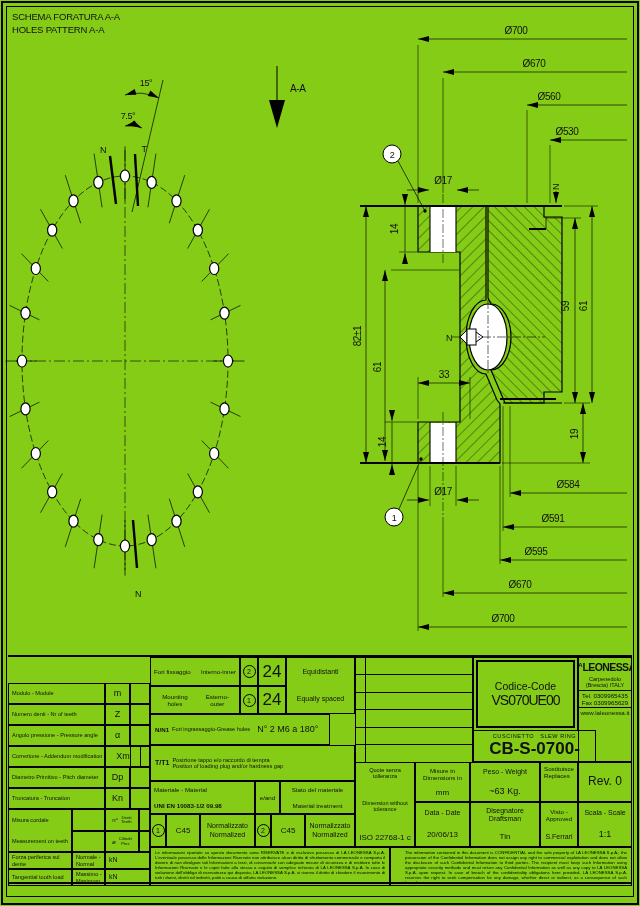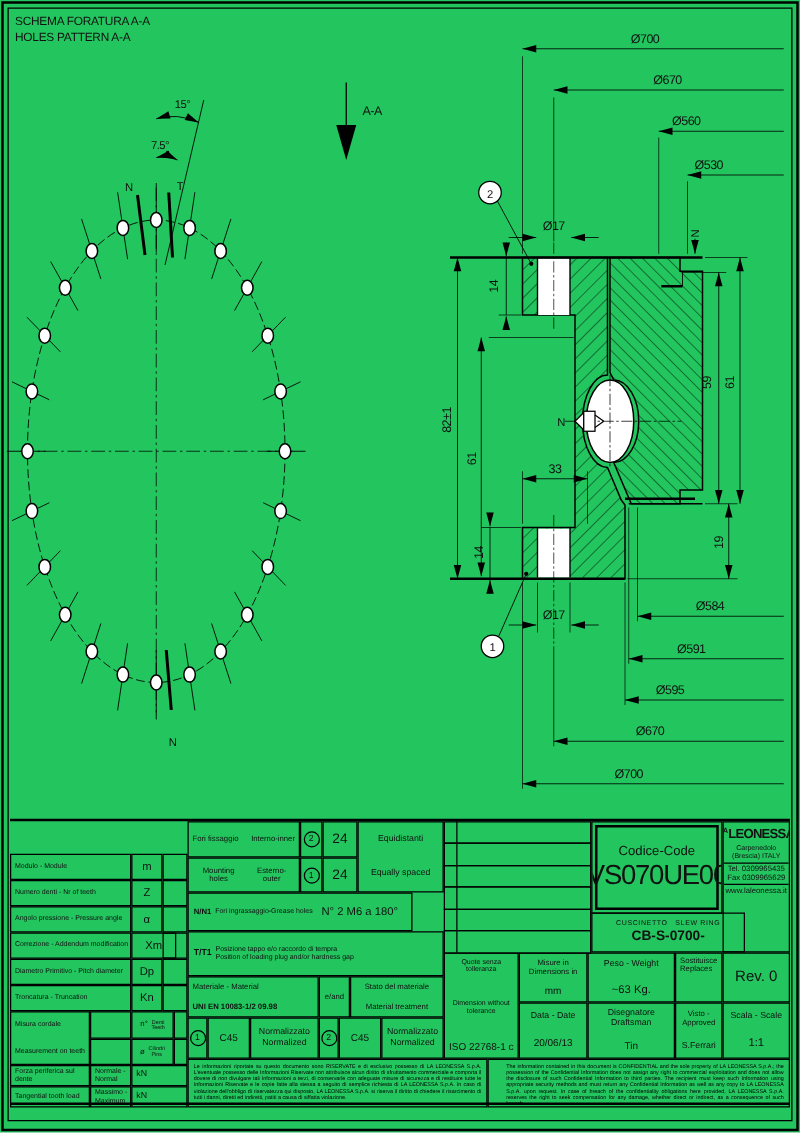--- a/index.html
+++ b/index.html
@@ -1,30 +1,30 @@
 <!DOCTYPE html>
 <html><head>
 <meta charset="utf-8">
 <style>
   html,body{margin:0;padding:0;background:#e8e8e8}
-  .sheet{position:relative;width:640px;height:906px;background:#22c55e;font-family:"Liberation Sans",sans-serif;color:#111;overflow:hidden}
+  .sheet{position:relative;width:640px;height:906px;background:#84cc16;font-family:"Liberation Sans",sans-serif;color:#111;overflow:hidden}
   .frame-outer{position:absolute;left:1px;top:1px;right:1px;bottom:1px;border:2px solid #000;pointer-events:none}
   .frame-inner{position:absolute;left:6px;top:6px;right:6px;bottom:9px;border:1px solid #000;pointer-events:none}
   svg text{font-family:"Liberation Sans",sans-serif;fill:#111}
   .dim{font-size:10px;letter-spacing:-0.4px}
   .dimsm{font-size:9px;letter-spacing:-0.4px}
   .hdr{font-size:9.5px;letter-spacing:-0.2px}
   .tb{position:absolute;left:8px;top:655px;width:624px;height:229px;border-top:2px solid #000;border-bottom:2px solid #000;box-sizing:border-box}
   .c{position:absolute;box-sizing:border-box;border:1px solid #000;display:flex;flex-direction:column;align-items:center;justify-content:center;text-align:center;overflow:hidden;line-height:1.15}
   .cl{align-items:flex-start;text-align:left;padding-left:3px}
-  .f5{font-size:5.6px}.f6{font-size:6.2px}.f7{font-size:7px}.f8{font-size:8px}.f9{font-size:9px}.f10{font-size:10.5px}.f11{font-size:11px}
+  .f5{font-size:5.6px}.f6{font-size:6.2px}.f7{font-size:7px}.f8{font-size:8px}.f9{font-size:9px}.f10{font-size:10.5px}.f11{font-size:17px}
   .circ{display:inline-block;width:11px;height:11px;border:1px solid #000;border-radius:50%;font-size:7px;line-height:11px;text-align:center;flex:none}
   .row-flex{flex-direction:row;gap:3px}
   .codice-inner{border:2px solid #000;box-sizing:border-box;width:100%;height:100%;display:flex;flex-direction:column;align-items:center;justify-content:center}
-  .code-big{font-size:22px;letter-spacing:-1px;white-space:nowrap}
+  .code-big{font-size:14px;letter-spacing:-1px;white-space:nowrap}
   .brand{font-weight:bold;font-size:10.5px;letter-spacing:-0.6px;white-space:nowrap}
   .brand-sm{font-size:6px;font-weight:bold;vertical-align:4px;letter-spacing:0}
   .legal{font-size:4.3px;line-height:1.18;text-align:justify;padding:2px 4px;color:#000}
   .hrline{width:100%;border-top:1px solid #000;margin:1px 0}
 </style>
 </head>
 <body>
 
 <div class="sheet">
   <div class="frame-outer"></div>

